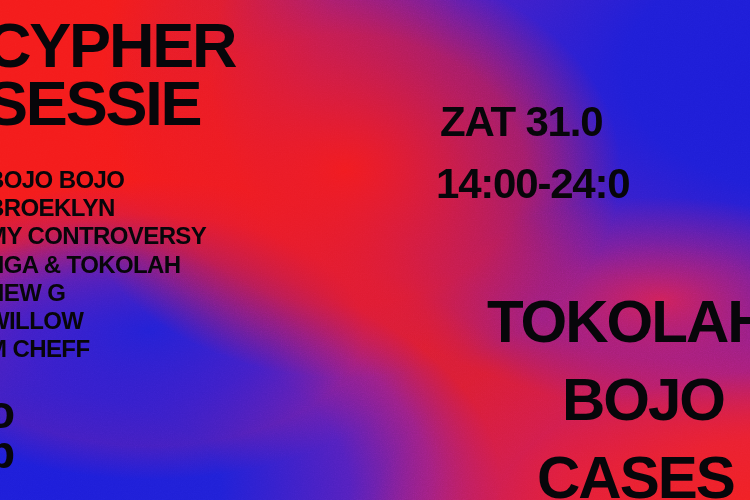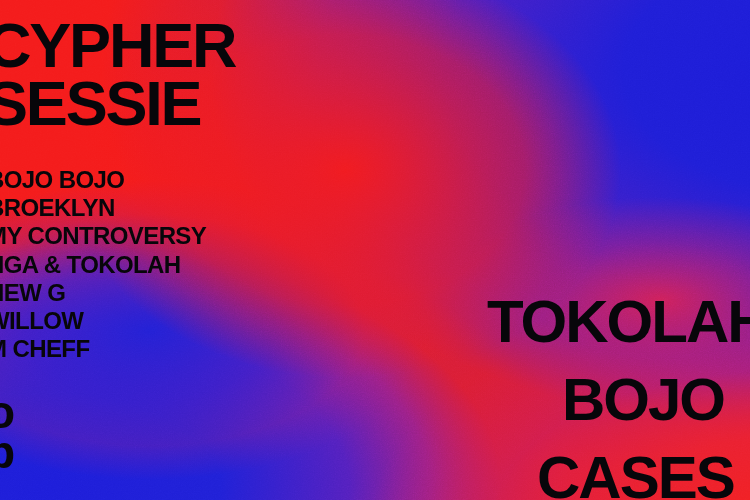--- a/index.html
+++ b/index.html
@@ -181,20 +181,24 @@
   <div class="txt" id="lineup">
     <span class="act">BOJO BOJO</span>
     <span class="act">BROEKLYN</span>
     <span class="act">MY CONTROVERSY</span>
     <span class="act">NGA &amp; TOKOLAH</span>
     <span class="act">NEW G</span>
     <span class="act">WILLOW</span>
     <span class="act">M CHEFF</span>
   </div>
 
+  <div class="txt" id="datetime">
+    <span class="dt-line">ZAT 31.0</span>
+    <span class="dt-line dt-time">14:00-24:0</span>
+  </div>
 
   <div class="txt" id="showcase">
     <span class="sc-line sc-1">TOKOLAH</span>
     <span class="sc-line sc-2">BOJO</span>
     <span class="sc-line sc-3">CASES</span>
   </div>
 
   <div class="txt" id="logo">
     <span class="logo-line">o</span>
     <span class="logo-line">p</span>

